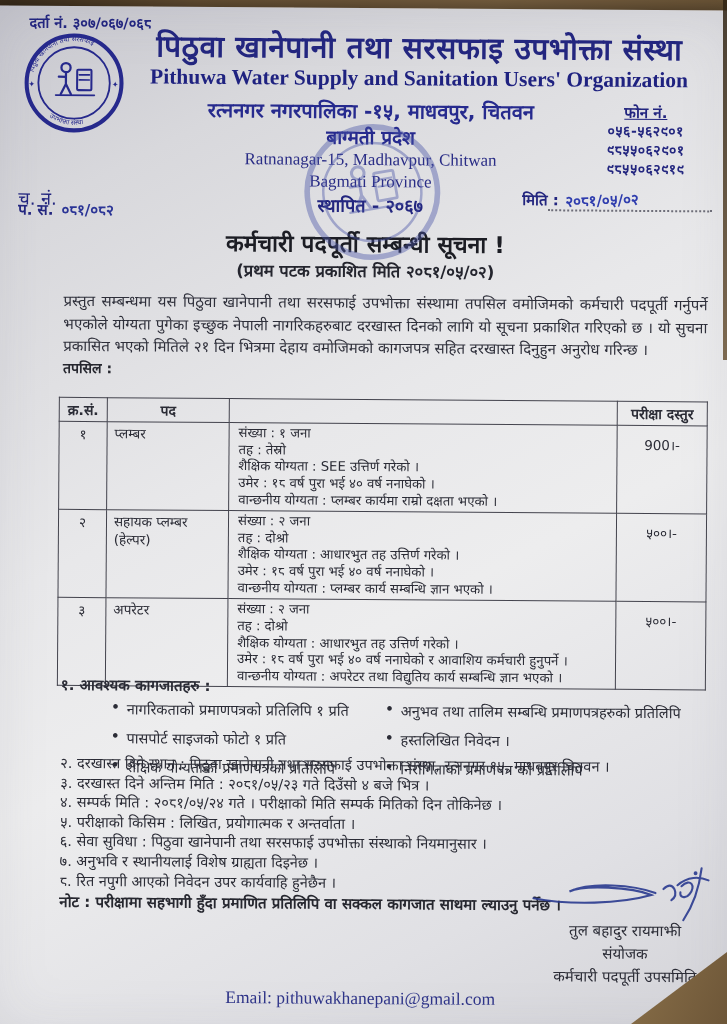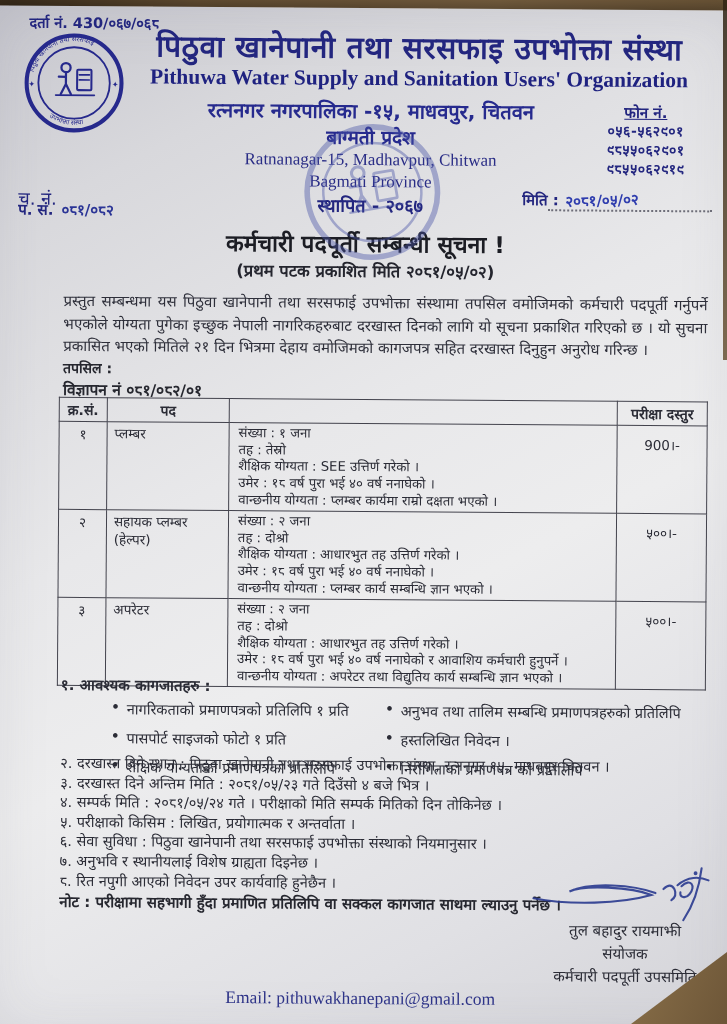--- a/index.html
+++ b/index.html
@@ -100,21 +100,21 @@
 
   svg .seal-stroke { fill:none; stroke:#26298c; }
   svg text.ring { font-size:6.5px; fill:#26298c; font-family:"DejaVu Sans", sans-serif; }
 </style>
 </head>
 <body>
 
 <div class="paper">
   <div class="content">
 
-    <div class="reg-no">दर्ता नं. 430/०६७/०६८</div>
+    <div class="reg-no">दर्ता नं. ३०७/०६७/०६८</div>
 
     <svg class="logo" viewBox="0 0 100 100">
       <defs>
         <path id="arcTop" d="M50,50 m-41,0 a41,41 0 1,1 82,0" fill="none"></path>
         <path id="arcBot" d="M50,50 m-41,0 a41,41 0 1,0 82,0" fill="none"></path>
       </defs>
       <circle class="seal-stroke" cx="50" cy="50" r="46.5" stroke-width="4"></circle>
       <circle class="seal-stroke" cx="50" cy="50" r="35" stroke-width="1.8"></circle>
       <text class="ring"><textPath href="#arcTop" startOffset="8%">पिठुवा खानेपानी तथा सरसफाइ</textPath></text>
       <text class="ring"><textPath href="#arcBot" startOffset="30%">उपभोक्ता संस्था</textPath></text>
@@ -162,21 +162,20 @@
     <div class="miti-line"></div>
     <div class="miti">
       <span>मिति :</span><span class="val">२०८१/०५/०२</span>
     </div>
 
     <div class="title">कर्मचारी पदपूर्ती सम्बन्धी सूचना !</div>
     <div class="subtitle">(प्रथम पटक प्रकाशित मिति २०८१/०५/०२)</div>
 
     <div class="para">प्रस्तुत सम्बन्धमा यस पिठुवा खानेपानी तथा सरसफाई उपभोक्ता संस्थामा तपसिल वमोजिमको कर्मचारी पदपूर्ती गर्नुपर्ने भएकोले योग्यता पुगेका इच्छुक नेपाली नागरिकहरुबाट दरखास्त दिनको लागि यो सूचना प्रकाशित गरिएको छ । यो सुचना प्रकासित भएको मितिले २१ दिन भित्रमा देहाय वमोजिमको कागजपत्र सहित दरखास्त दिनुहुन अनुरोध गरिन्छ ।</div>
     <div class="tapasil">तपसिल :</div>
-    <div class="ad-no">विज्ञापन नं ०८१/०८२/०१</div>
 
     <table class="vac">
       <colgroup>
           <col style="width:48px">
           <col style="width:122px">
           <col style="width:388px">
           <col style="width:90px">
         </colgroup>
       <tbody>
           <tr>

